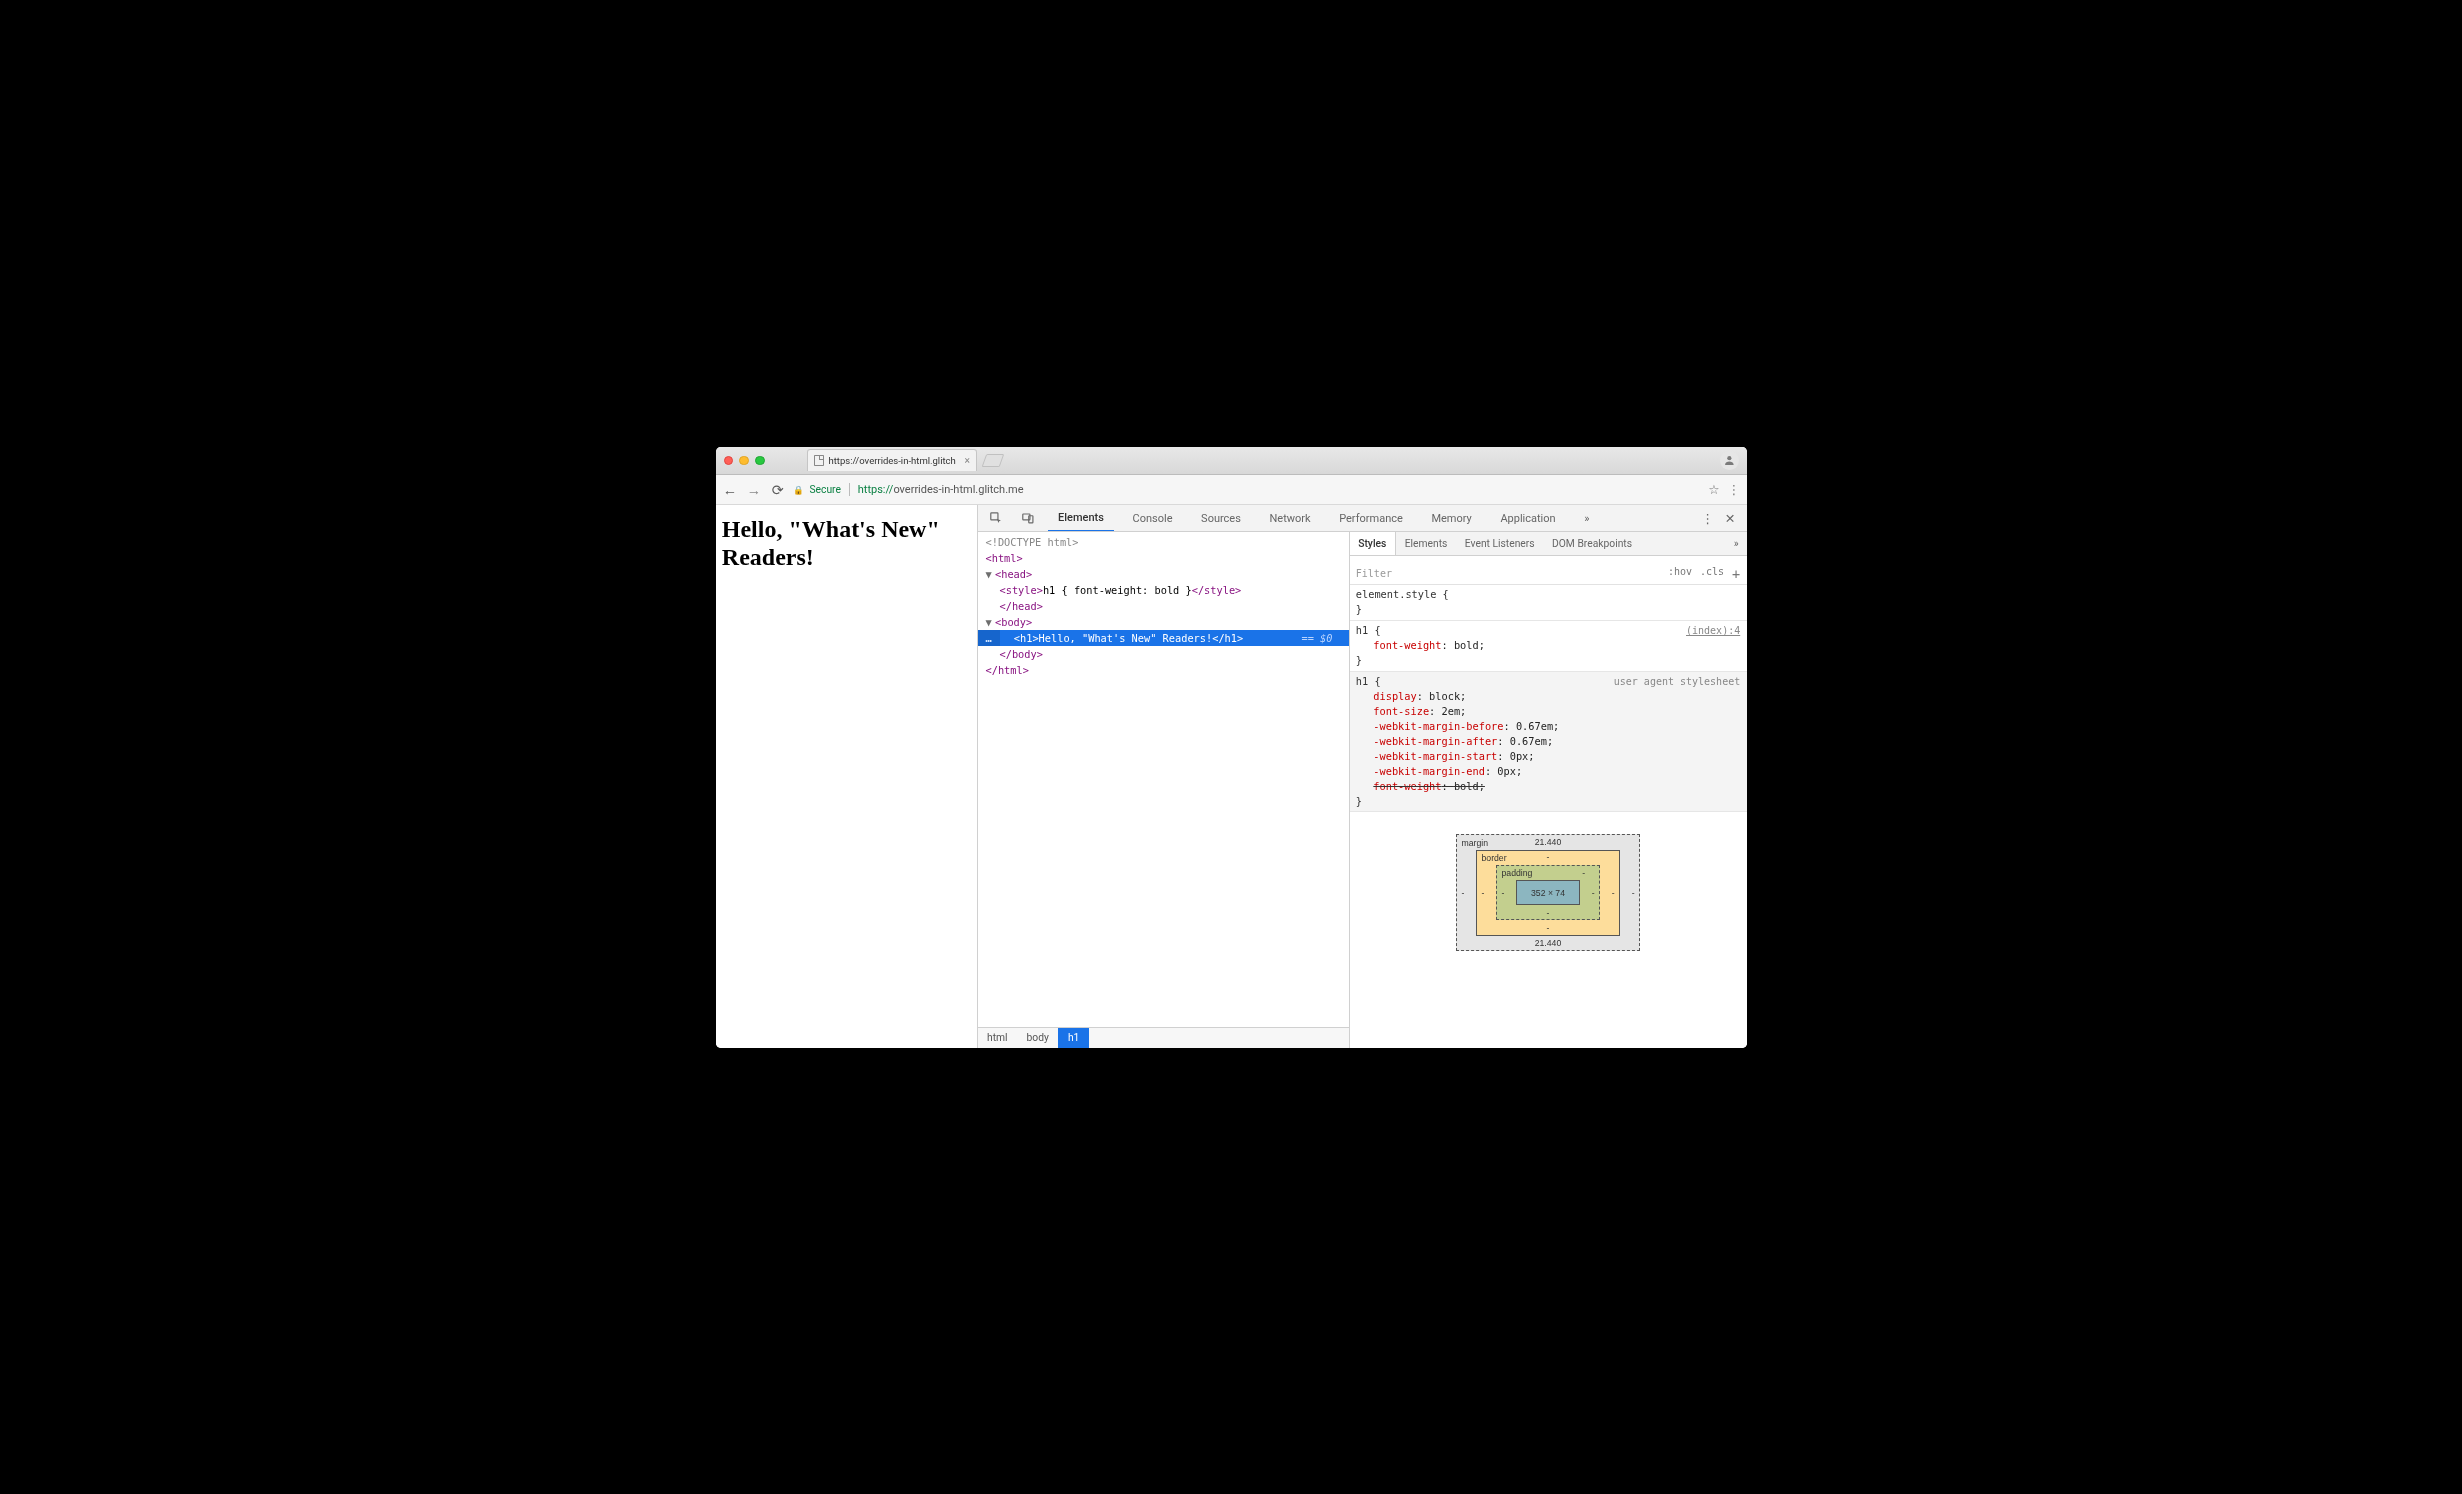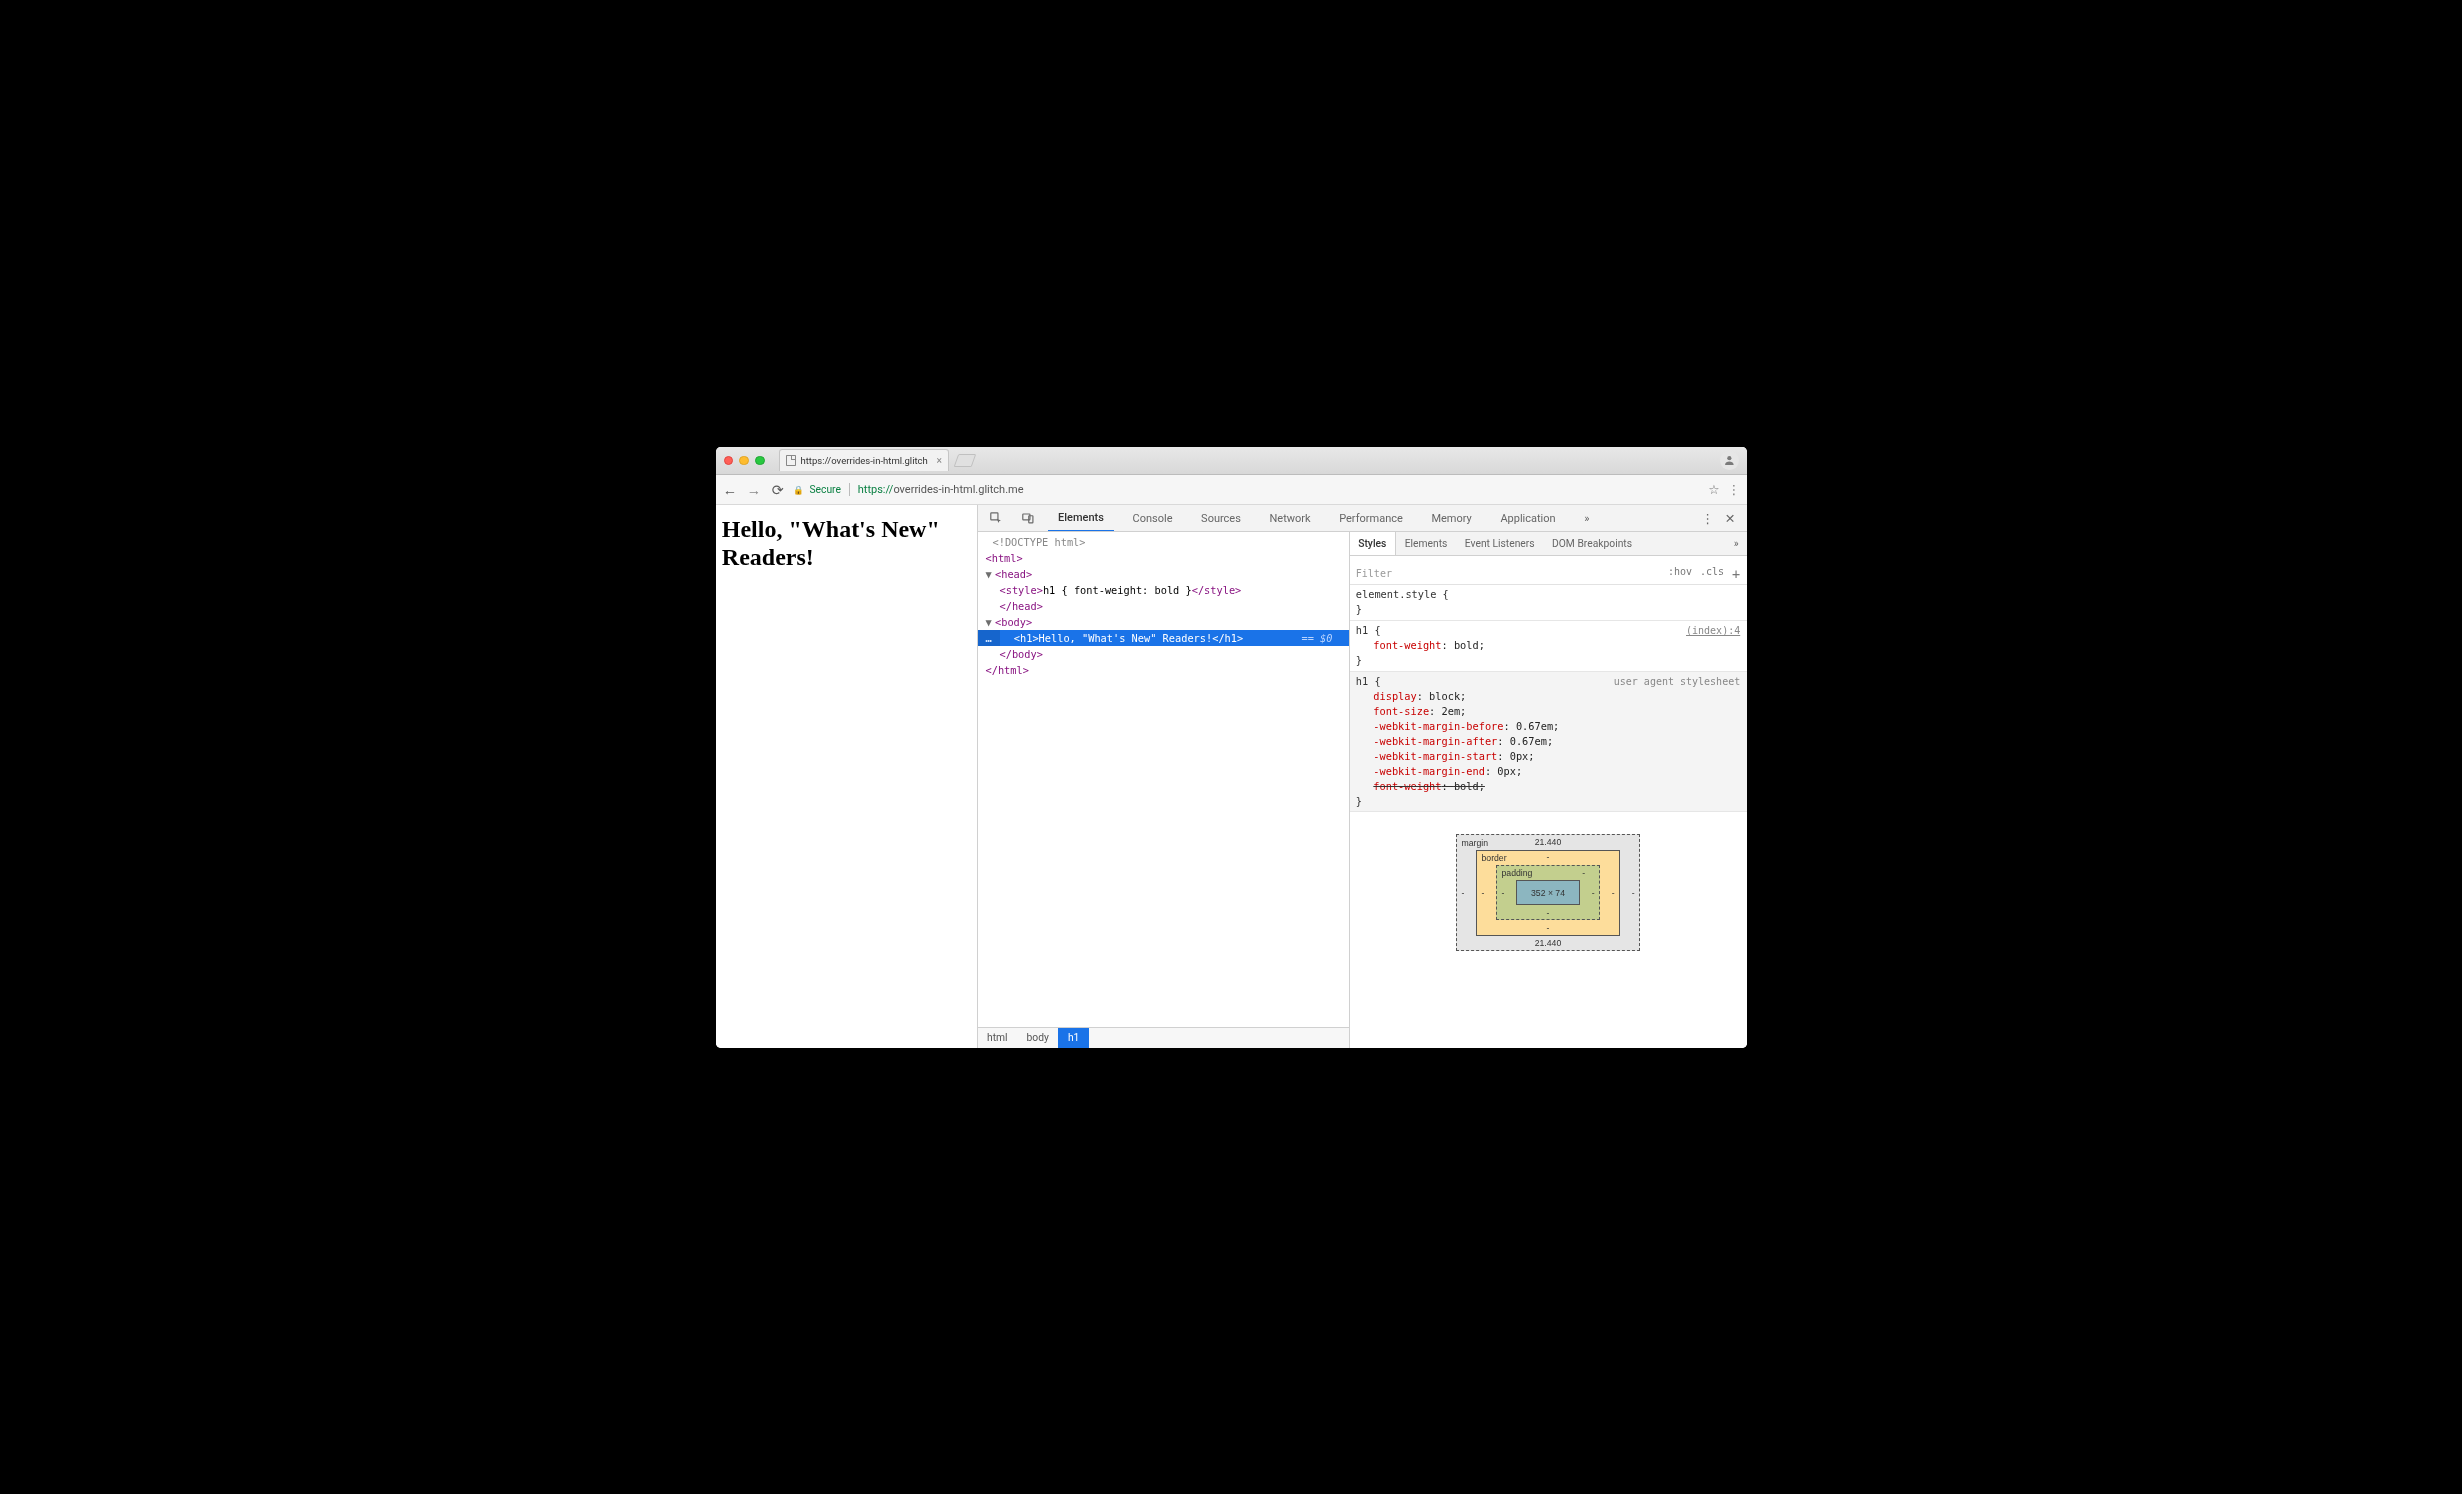--- a/index.html
+++ b/index.html
@@ -39,20 +39,21 @@
     border-bottom: none;
     border-radius: 3.2px 3.2px 0 0;
     padding: 0 20.6px 0 6.3px;
     display: flex;
     align-items: center;
     gap: 4.8px;
     font-size: 9.5px;
     color: #333;
     position: relative;
     min-width: 151px;
+    margin-left: 28px;
   }
   .tab .file-icon { width: 9.5px; height: 11px; border: 0.8px solid #888; border-radius: 0.8px; position: relative; }
   .tab .file-icon::after { content: ""; position: absolute; top: -0.8px; right: -0.8px; width: 3.2px; height: 3.2px; background: #f2f2f2; border-left: 0.8px solid #888; border-bottom: 0.8px solid #888; }
   .tab .close-x { position: absolute; right: 6.3px; font-size: 10.3px; color: #888; }
   .new-tab-affordance {
     width: 17.5px; height: 12.7px;
     background: #e0e0e0;
     transform: skewX(-20deg);
     border: 0.8px solid #c0c0c0;
     border-radius: 1.6px;
@@ -167,21 +168,21 @@
     font-family: Menlo, Consolas, monospace;
     font-size: 10.3px;
     line-height: 16px;
     padding: 1.6px 0;
     overflow: auto;
   }
   .dom-line { white-space: pre; padding: 0 8px; }
   .dom-line.ind1 { padding-left: 22px; }
   .tag-punc { color: #881280; }
   .tag-text { color: #000; }
-  .doctype { color: #888; margin-left: 7px; }
+  .doctype { color: #888; }
   .arrow { color: #6e6e6e; display: inline-block; width: 9.5px; }
 
   .dom-line.selected {
     background: #1a73e8;
     color: #fff;
     position: relative;
     display: flex;
     align-items: center;
     padding-left: 0;
   }

